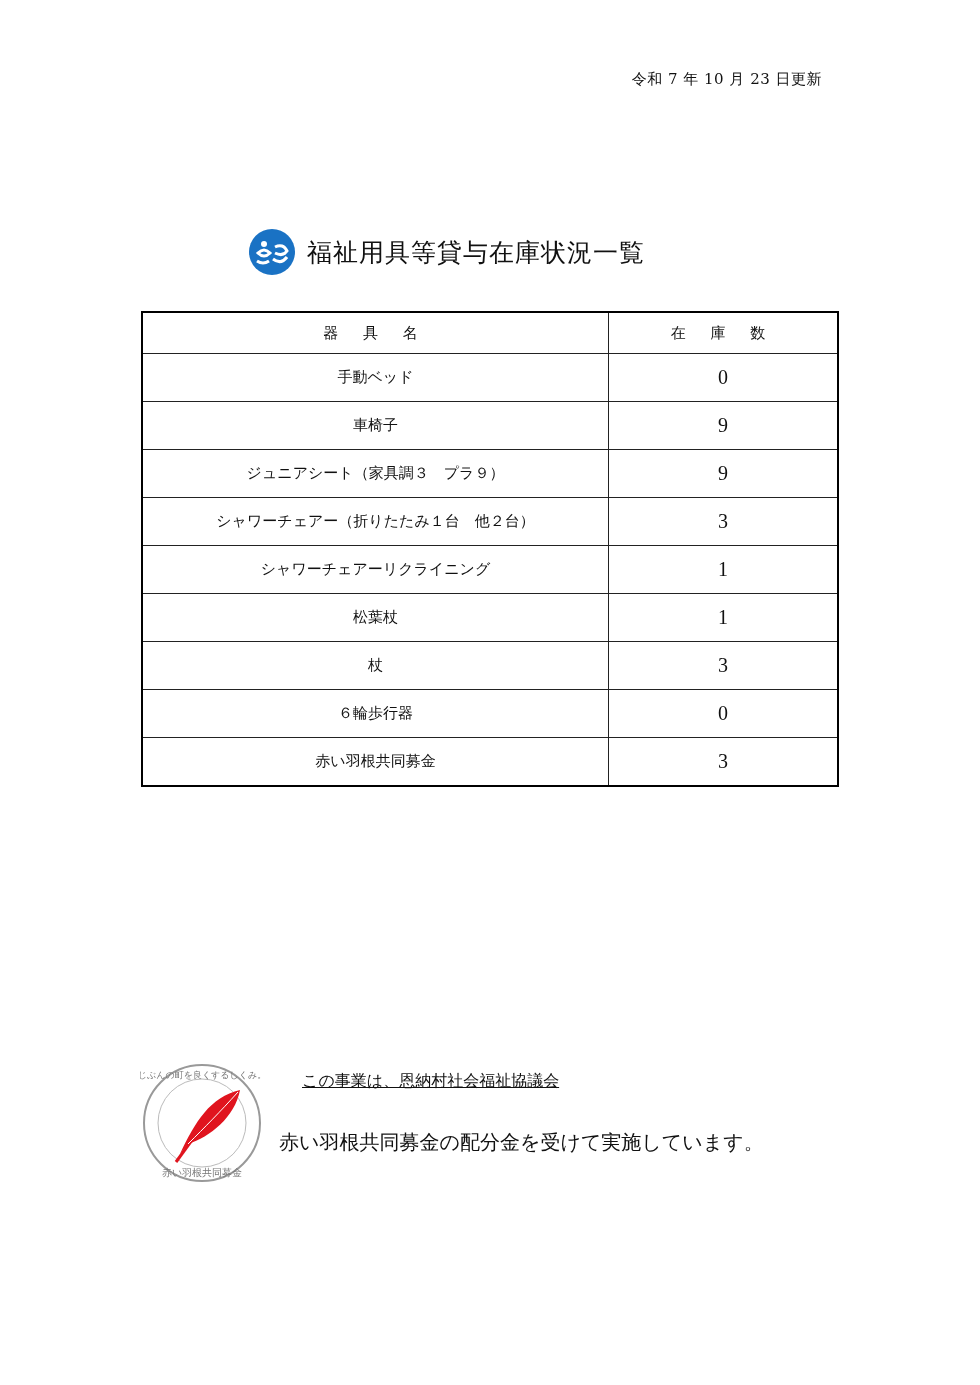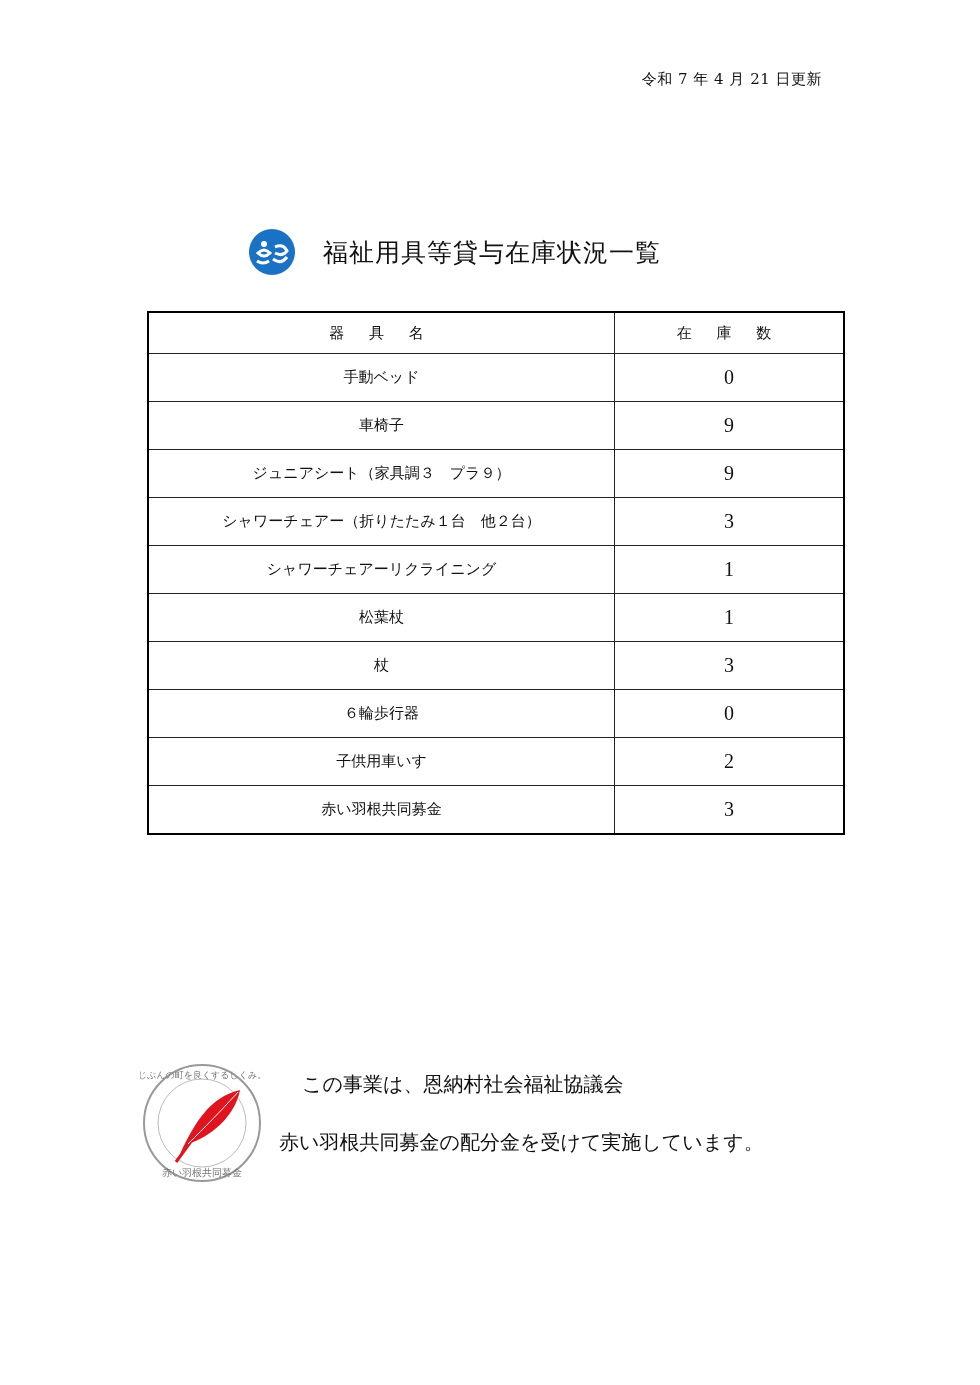--- a/index.html
+++ b/index.html
@@ -1,35 +1,35 @@
 <!DOCTYPE html>
 <html><head>
 <meta charset="utf-8">
 <style>
   html, body { margin: 0; padding: 0; background: #ffffff; }
   body { width: 980px; height: 1385px; position: relative; font-family: "DejaVu Serif", "Liberation Serif", serif; color: #111; }
   .updated { position: absolute; top: 70px; right: 158px; font-size: 15px; letter-spacing: 0.5px; }
   .title-row { position: absolute; top: 229px; left: 249px; display: flex; align-items: center; }
   .logo { width: 46px; height: 46px; border-radius: 50%; background: #1a72c4; position: relative; }
   .logo svg { position: absolute; left: 0; top: 0; }
-  .title { margin-left: 28px; font-size: 25px; letter-spacing: 1px; font-family: "DejaVu Sans", "Liberation Sans", sans-serif; font-weight: 300; }
-  table.inv { position: absolute; top: 311px; left: 141px; width: 698px; border-collapse: collapse; border: 2px solid #000; margin-left: 6px; }
+  .title { margin-left: 12px; font-size: 25px; letter-spacing: 1px; font-family: "DejaVu Sans", "Liberation Sans", sans-serif; font-weight: 300; }
+  table.inv { position: absolute; top: 311px; left: 141px; width: 698px; border-collapse: collapse; border: 2px solid #000; }
   table.inv th, table.inv td { border: 1px solid #222; text-align: center; }
   table.inv th { height: 38px; font-weight: normal; font-size: 15px; letter-spacing: 10px; font-family: "DejaVu Sans", sans-serif; }
   table.inv td { height: 45px; }
   td.name { width: 463px; font-size: 15px; font-family: "DejaVu Sans", sans-serif; }
   td.count { font-size: 20px; font-family: "Liberation Serif", serif; }
   .footer-logo { position: absolute; top: 1062px; left: 140px; width: 125px; height: 122px; }
-  .footer-line1 { position: absolute; top: 1071px; left: 302px; font-size: 20px; font-family: "DejaVu Sans", sans-serif; }
+  .footer-line1 { position: absolute; top: 1071px; left: 302px; font-size: 16px; text-decoration: underline; font-family: "DejaVu Sans", sans-serif; }
   .footer-line2 { position: absolute; top: 1129px; left: 279px; font-size: 20px; font-family: "DejaVu Sans", sans-serif; }
 </style>
 </head>
 <body>
 
-<div class="updated">令和 7 年 4 月 21 日更新</div>
+<div class="updated">令和 7 年 10 月 23 日更新</div>
 
 <div class="title-row">
   <div class="logo">
     <svg width="46" height="46" viewBox="0 0 46 46">
       <circle cx="15" cy="15" r="3" fill="#fff"></circle>
       <path d="M9 24 q6 -6 12 0 q-6 6 -12 0 z" fill="none" stroke="#fff" stroke-width="3"></path>
       <path d="M8 32 q6 4 12 0" fill="none" stroke="#fff" stroke-width="3"></path>
       <path d="M26 18 q8 -4 12 4 q-4 6 -12 2" fill="none" stroke="#fff" stroke-width="3"></path>
       <path d="M24 30 q8 6 14 -2" fill="none" stroke="#fff" stroke-width="3"></path>
     </svg>
@@ -71,24 +71,20 @@
       </tr>
     <tr>
         <td class="name">杖</td>
         <td class="count">3</td>
       </tr>
     <tr>
         <td class="name">６輪歩行器</td>
         <td class="count">0</td>
       </tr>
     <tr>
-        <td class="name">子供用車いす</td>
-        <td class="count">2</td>
-      </tr>
-    <tr>
         <td class="name">赤い羽根共同募金</td>
         <td class="count">3</td>
       </tr>
   </tbody>
 </table>
 
 <div class="footer-logo">
   <svg width="125" height="122" viewBox="0 0 125 122">
     <circle cx="62" cy="61" r="58" fill="#fff" stroke="#999" stroke-width="2"></circle>
     <circle cx="62" cy="61" r="44" fill="none" stroke="#bbb" stroke-width="1"></circle>

